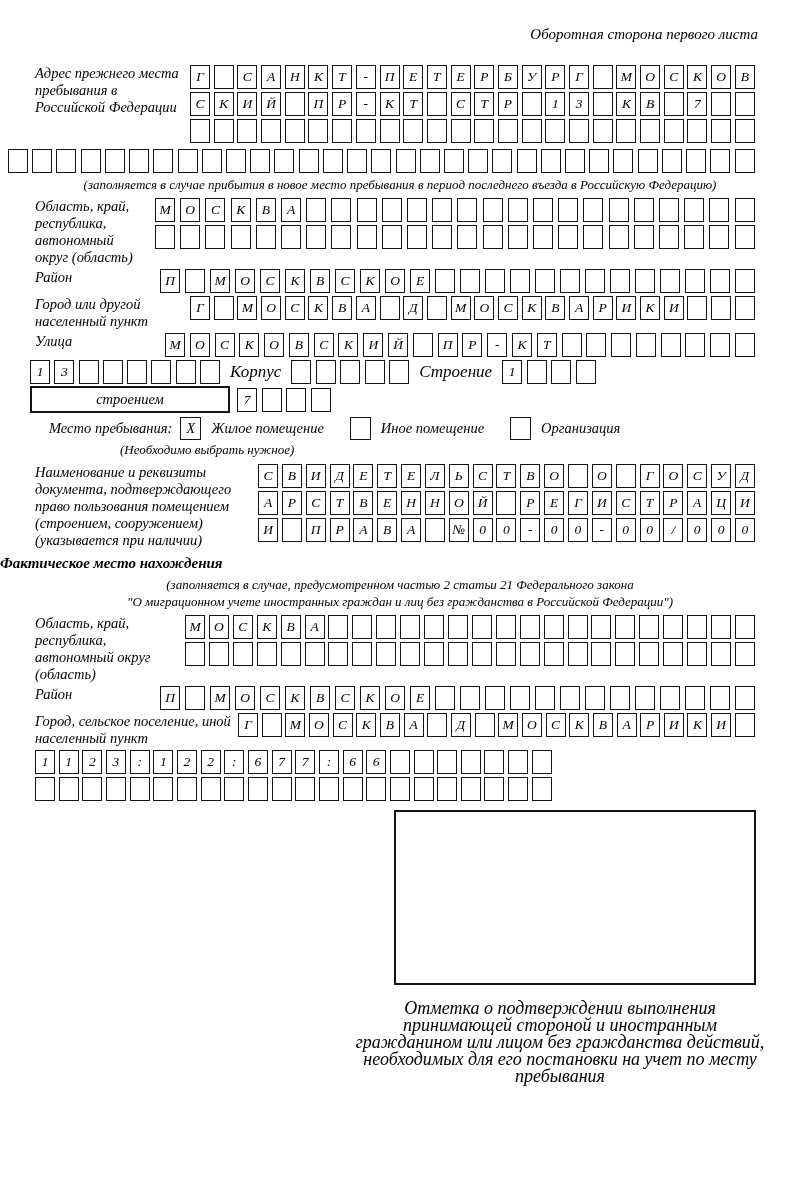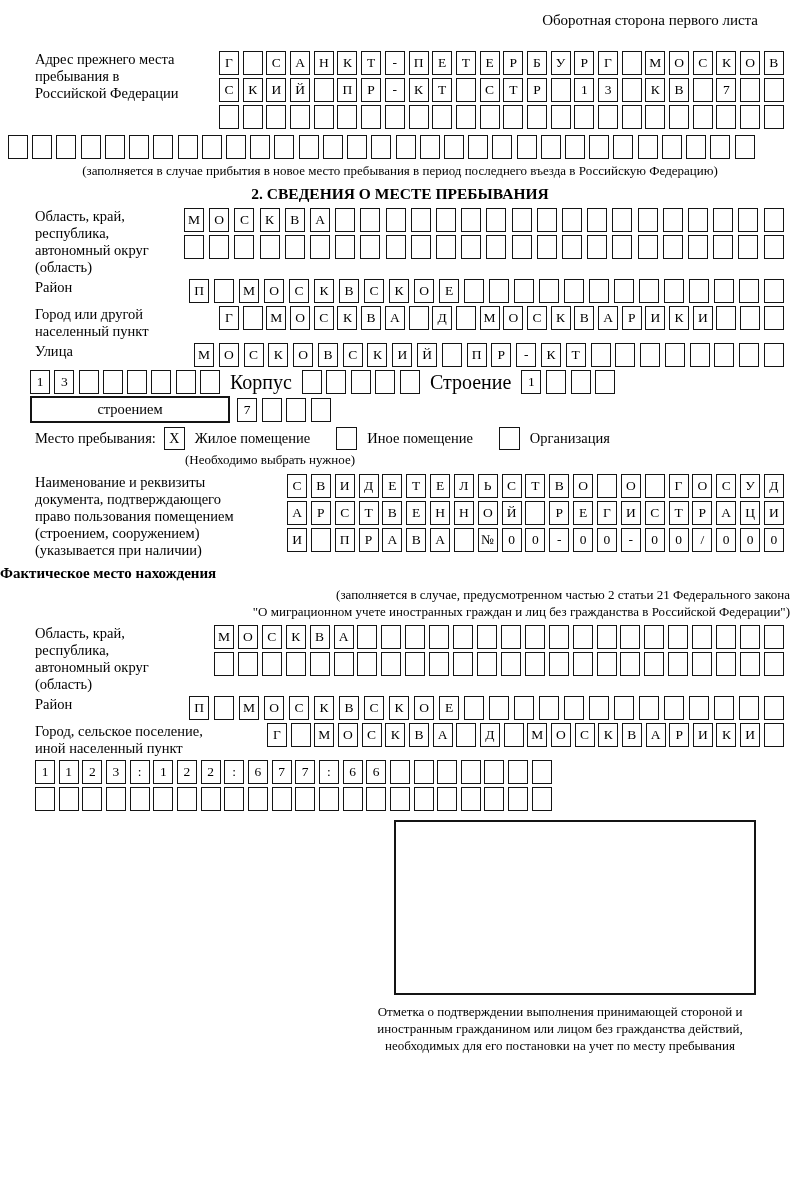--- a/index.html
+++ b/index.html
@@ -1,21 +1,21 @@
 <!DOCTYPE html>
 <html><head>
 <meta charset="utf-8">
 <style>
   html,body{margin:0;padding:0;background:#fff;}
   body{width:800px;height:1180px;color:#000;font-family:"Liberation Serif",serif;overflow:hidden;}
-  .page{box-sizing:border-box;width:800px;height:1168px;padding-top:12px;}
+  .page{box-sizing:border-box;width:800px;height:1168px;padding-top:26px;font-style:italic;}
 
   .header-note{font-size:15px;text-align:right;padding-right:42px;margin-bottom:22px;}
 
-  .frow{display:flex;align-items:flex-start;margin:0 0 3px 35px;gap:29px;}
+  .frow{display:flex;align-items:flex-start;margin:0 0 3px 35px;}
   .lbl{font-size:14.5px;line-height:17px;flex-shrink:0;box-sizing:border-box;padding-right:6px;}
   .w155{width:155px;} .w120{width:120px;} .w125{width:125px;} .w130{width:130px;}
   .w150{width:150px;} .w203{width:203px;} .w223{width:223px;}
 
   .rows{display:flex;flex-direction:column;}
   .rows .boxrow{margin-bottom:3px;}
   .boxrow{display:flex;justify-content:space-between;flex-shrink:0;}
   .bw565{width:565px;} .bw600{width:600px;} .bw595{width:595px;} .bw590{width:590px;}
   .bw570{width:570px;} .bw517{width:517px;} .bw497{width:497px;}
   .bw190{width:190px;} .bw118{width:118px;} .bw94{width:94px;}
@@ -29,34 +29,34 @@
   .caption.center{text-align:center;margin:4px 6px 5px 6px;}
   .caption.left{margin:1px 0 3px 35px;}
 
   .sect-title{font-size:15.5px;font-weight:bold;text-align:center;margin:6px 0 5px 0;}
   .sub-title{font-size:15px;font-weight:bold;margin:6px 0 4px 0;}
 
   .houserow{display:flex;align-items:center;margin:2px 0 2px 30px;}
   .widebox{box-sizing:border-box;height:27px;border:2px solid #141414;
            display:flex;align-items:center;justify-content:center;font-size:14.5px;flex-shrink:0;}
   .wb165{width:165px;margin-right:7px;} .wb200{width:200px;margin-right:7px;}
-  .inline-lbl{font-size:20px;padding:0 10px;white-space:nowrap;}
-
-  .stayrow{display:flex;align-items:center;margin:4px 0 2px 35px;font-size:14.5px;}
+  .inline-lbl{font-size:17px;padding:0 10px;white-space:nowrap;}
+
+  .stayrow{display:flex;align-items:center;margin:4px 0 2px 49px;font-size:14.5px;}
   .staylabel{margin-right:8px;white-space:nowrap;}
   .checkbox{box-sizing:border-box;width:21px;height:23px;border:1.8px solid #141414;
             display:flex;align-items:center;justify-content:center;font-size:14px;flex-shrink:0;}
   .optlabel{margin:0 26px 0 10px;white-space:nowrap;}
-  .stay-note{font-size:13px;margin:2px 0 6px 120px;width:300px;text-align:center;}
-
-  .fact-note{font-size:13px;line-height:17px;text-align:right;margin:0 10px;}
+  .stay-note{font-size:13px;margin:2px 0 6px 120px;width:300px;text-align:left;}
+
+  .fact-note{font-size:13px;line-height:17px;text-align:center;margin:0 10px;}
   .fact-note.last{margin-bottom:5px;}
 
   .stampbox{box-sizing:border-box;margin:6px 0 0 394px;width:362px;height:175px;border:2px solid #141414;}
-  .stamp-note{font-size:13px;line-height:17px;text-align:center;margin:8px 0 0 350px;width:420px;}
+  .stamp-note{font-size:18px;line-height:17px;text-align:center;margin:15px 0 0 350px;width:420px;}
 </style>
 </head>
 <body>
 
 <div class="page">
 
   <div class="header-note">Оборотная сторона первого листа</div>
 
   <div class="frow">
     <div class="lbl w155">Адрес прежнего места пребывания в Российской Федерации</div>
@@ -169,21 +169,20 @@
       <span class="cell"></span>
       <span class="cell"></span>
       <span class="cell"></span>
       <span class="cell"></span>
       <span class="cell"></span>
       <span class="cell"></span>
       <span class="cell"></span>
     </div>
   <div class="caption center">(заполняется в случае прибытия в новое место пребывания в период последнего въезда в Российскую Федерацию)</div>
 
-  <div class="sect-title">2. СВЕДЕНИЯ О МЕСТЕ ПРЕБЫВАНИЯ</div>
 
   <div class="frow">
     <div class="lbl w120">Область, край, республика, автономный округ (область)</div>
     <div class="rows">
       <div class="boxrow bw600">
           <span class="cell">М</span>
           <span class="cell">О</span>
           <span class="cell">С</span>
           <span class="cell">К</span>
           <span class="cell">В</span>

